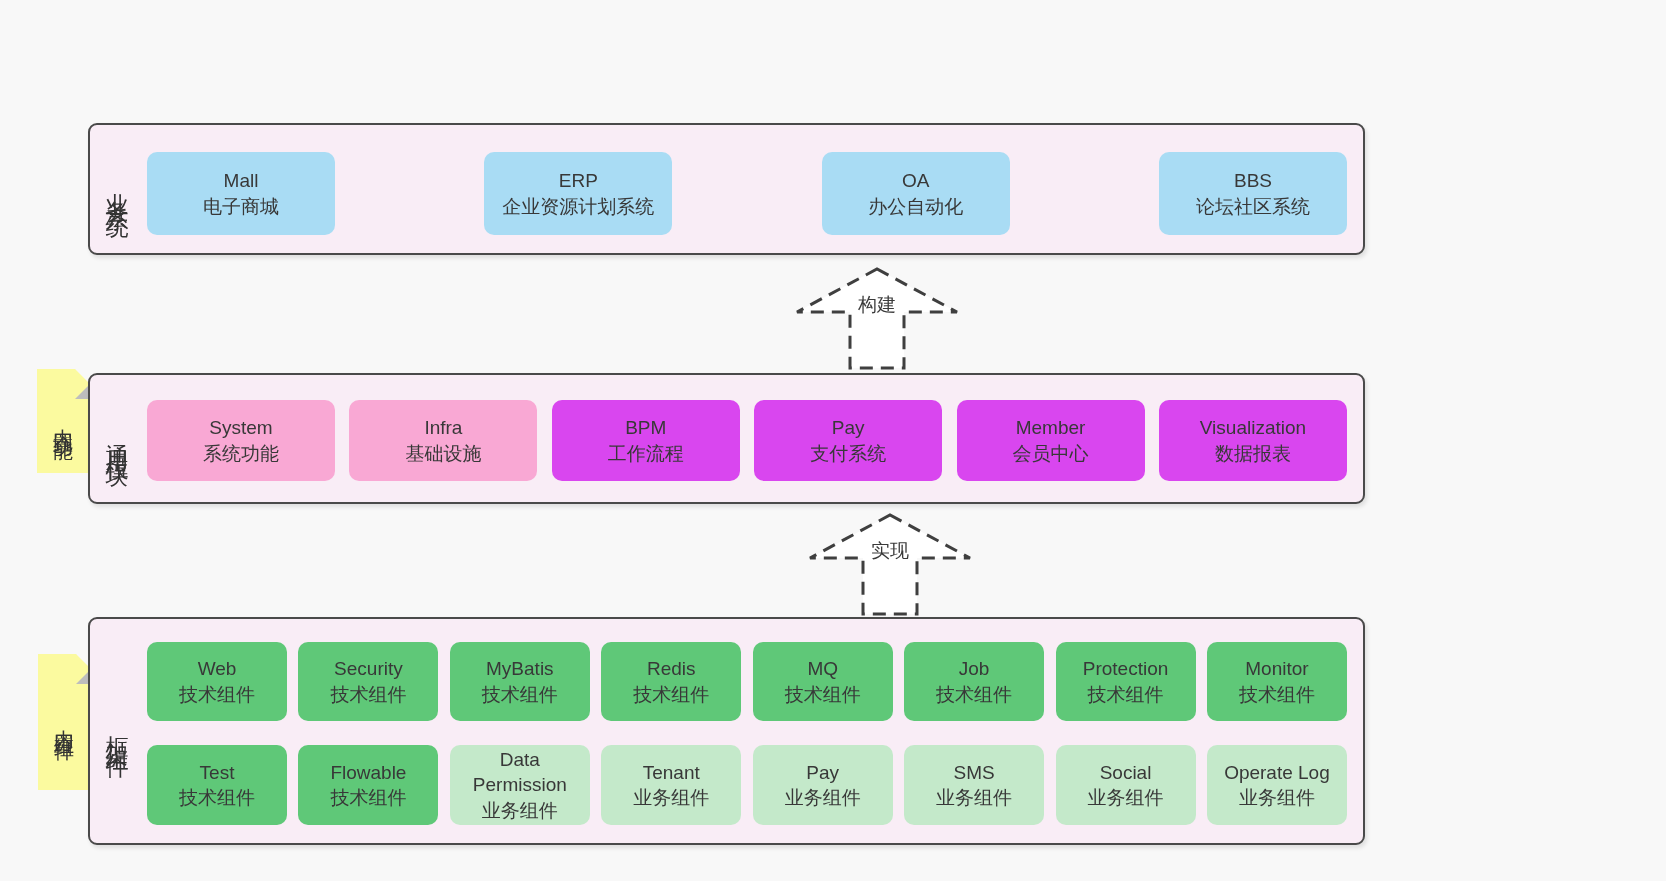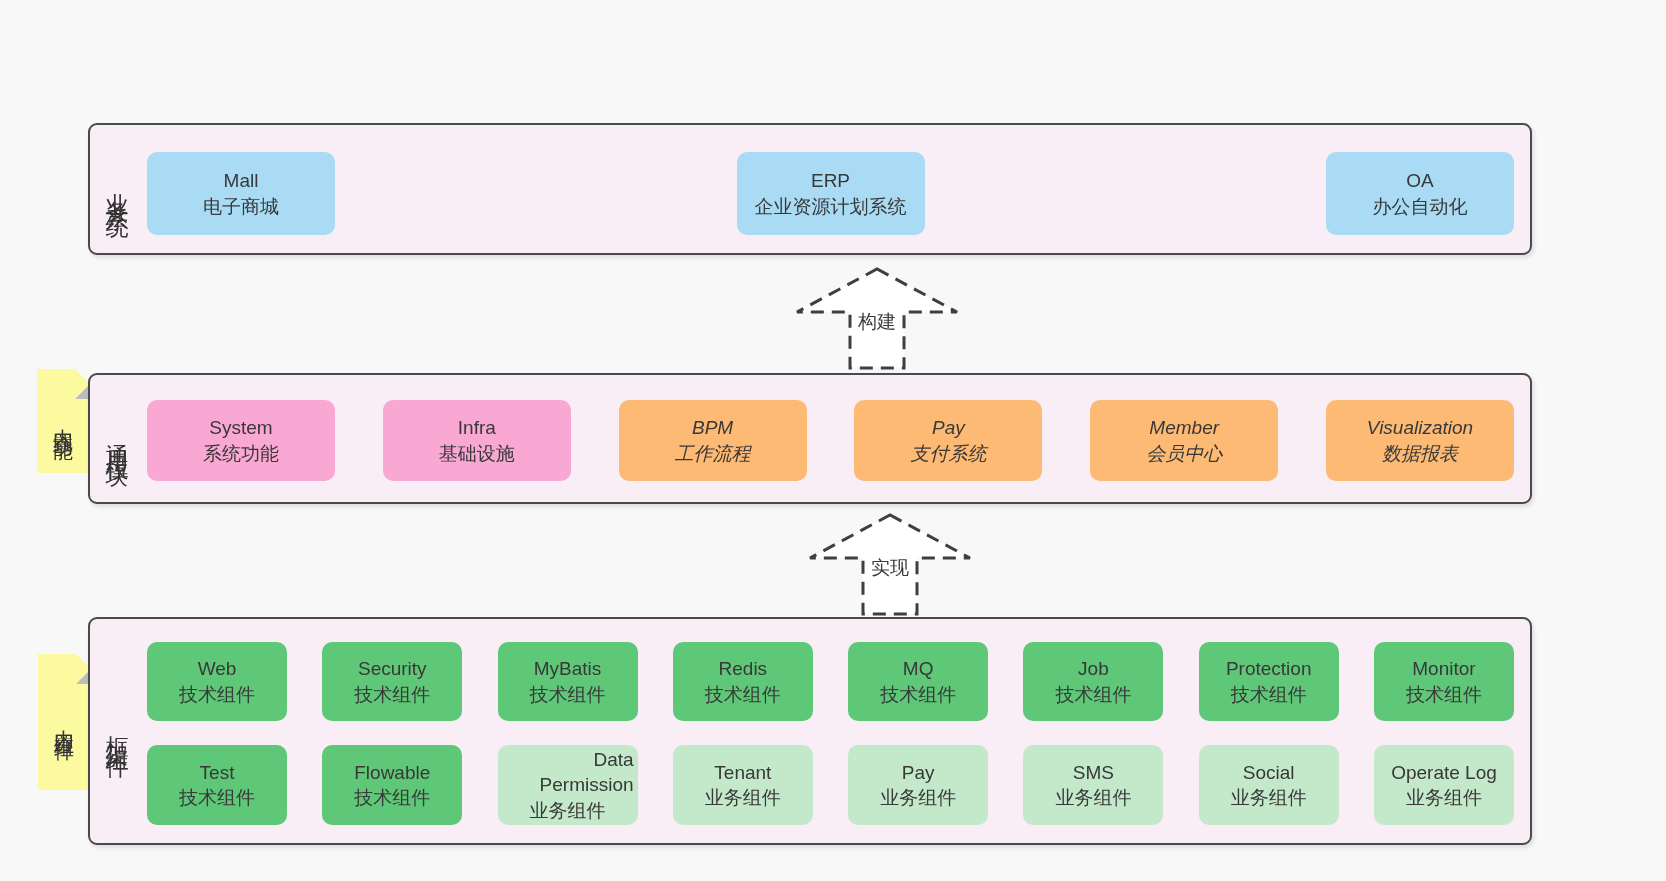--- a/index.html
+++ b/index.html
@@ -6,21 +6,21 @@
   body{
     width:1666px;height:881px;
     background:#f8f8f8;
     font-family:"Liberation Sans","DejaVu Sans",sans-serif;
     color:#3a3a3a;
     position:relative;
     overflow:hidden;
   }
   .panel{
     position:absolute;
-    left:88px;width:1444px;
+    left:88px;width:1277px;
     background:#f9edf6;
     border:2px solid #4a4a4a;
     border-radius:9px;
     box-shadow:2px 3px 4px rgba(0,0,0,0.10);
     box-sizing:border-box;
     z-index:2;
     padding-left:35px;
   }
   .panel-1{top:123px;height:132px;}
   .panel-2{top:373px;height:131px;}
@@ -49,24 +49,24 @@
   .box{
     border-radius:10px;
     display:flex;flex-direction:column;
     align-items:center;justify-content:center;
     text-align:center;
     font-size:19px;line-height:1.32;
     color:#383838;
     padding:2px 4px;box-sizing:border-box;
   }
   .box-wide{width:188px;}
-  .box-sm{width:140px;text-align:right;}
+  .box-sm{width:140px;}
   .blue{background:#a9dcf4;}
   .red{background:#f9a8d4;}
-  .pink{background:#fdba74;font-style:italic;}
+  .pink{background:#d946ef;}
   .green{background:#5fc878;}
   .green-light{background:#c4e9ca;}
   .sticky{
     position:absolute;
     width:53px;
     background:#fbfa9f;
     box-shadow:1px 2px 3px rgba(0,0,0,0.15);
     clip-path:polygon(0 0,calc(100% - 15px) 0,100% 15px,100% 100%,0 100%);
     display:flex;align-items:center;justify-content:center;
     z-index:1;
@@ -78,21 +78,21 @@
     border-top:15px solid transparent;
     border-bottom:15px solid #bdbdbd;
     transform:translateY(0);
   }
   .sticky-2{left:37px;top:369px;height:104px;}
   .sticky-3{left:38px;top:654px;height:136px;}
   .sticky .vtext{font-size:20px;letter-spacing:4px;}
   .arrow{position:absolute;z-index:1;}
   .arrow svg{display:block;}
   .arrow-label{
-    position:absolute;left:50%;top:45px;
+    position:absolute;left:50%;top:28px;
     transform:translateX(-50%);
     background:#ffffff;
     padding:0 2px;
     font-size:19px;color:#3a3a3a;
     white-space:nowrap;
   }
   .t,.s{pointer-events:none;}
 </style>
 </head>
 <body>
@@ -107,20 +107,24 @@
       <div class="s">电子商城</div>
     </div>
     <div class="box box-wide blue">
       <div class="t">ERP</div>
       <div class="s">企业资源计划系统</div>
     </div>
     <div class="box box-wide blue">
       <div class="t">OA</div>
       <div class="s">办公自动化</div>
     </div>
+    <div class="box box-wide blue">
+      <div class="t">BBS</div>
+      <div class="s">论坛社区系统</div>
+    </div>
   </div>
 </div>
 
 <div class="arrow" style="left:792px;top:264px;width:170px;height:110px;">
   <svg width="170" height="110" viewBox="0 0 170 110">
     <polygon points="85,5 165,48 112,48 112,104 58,104 58,48 5,48" fill="#ffffff" stroke="#3f3f3f" stroke-width="3" stroke-dasharray="13 8"></polygon>
   </svg>
   <div class="arrow-label">构建</div>
 </div>
 

